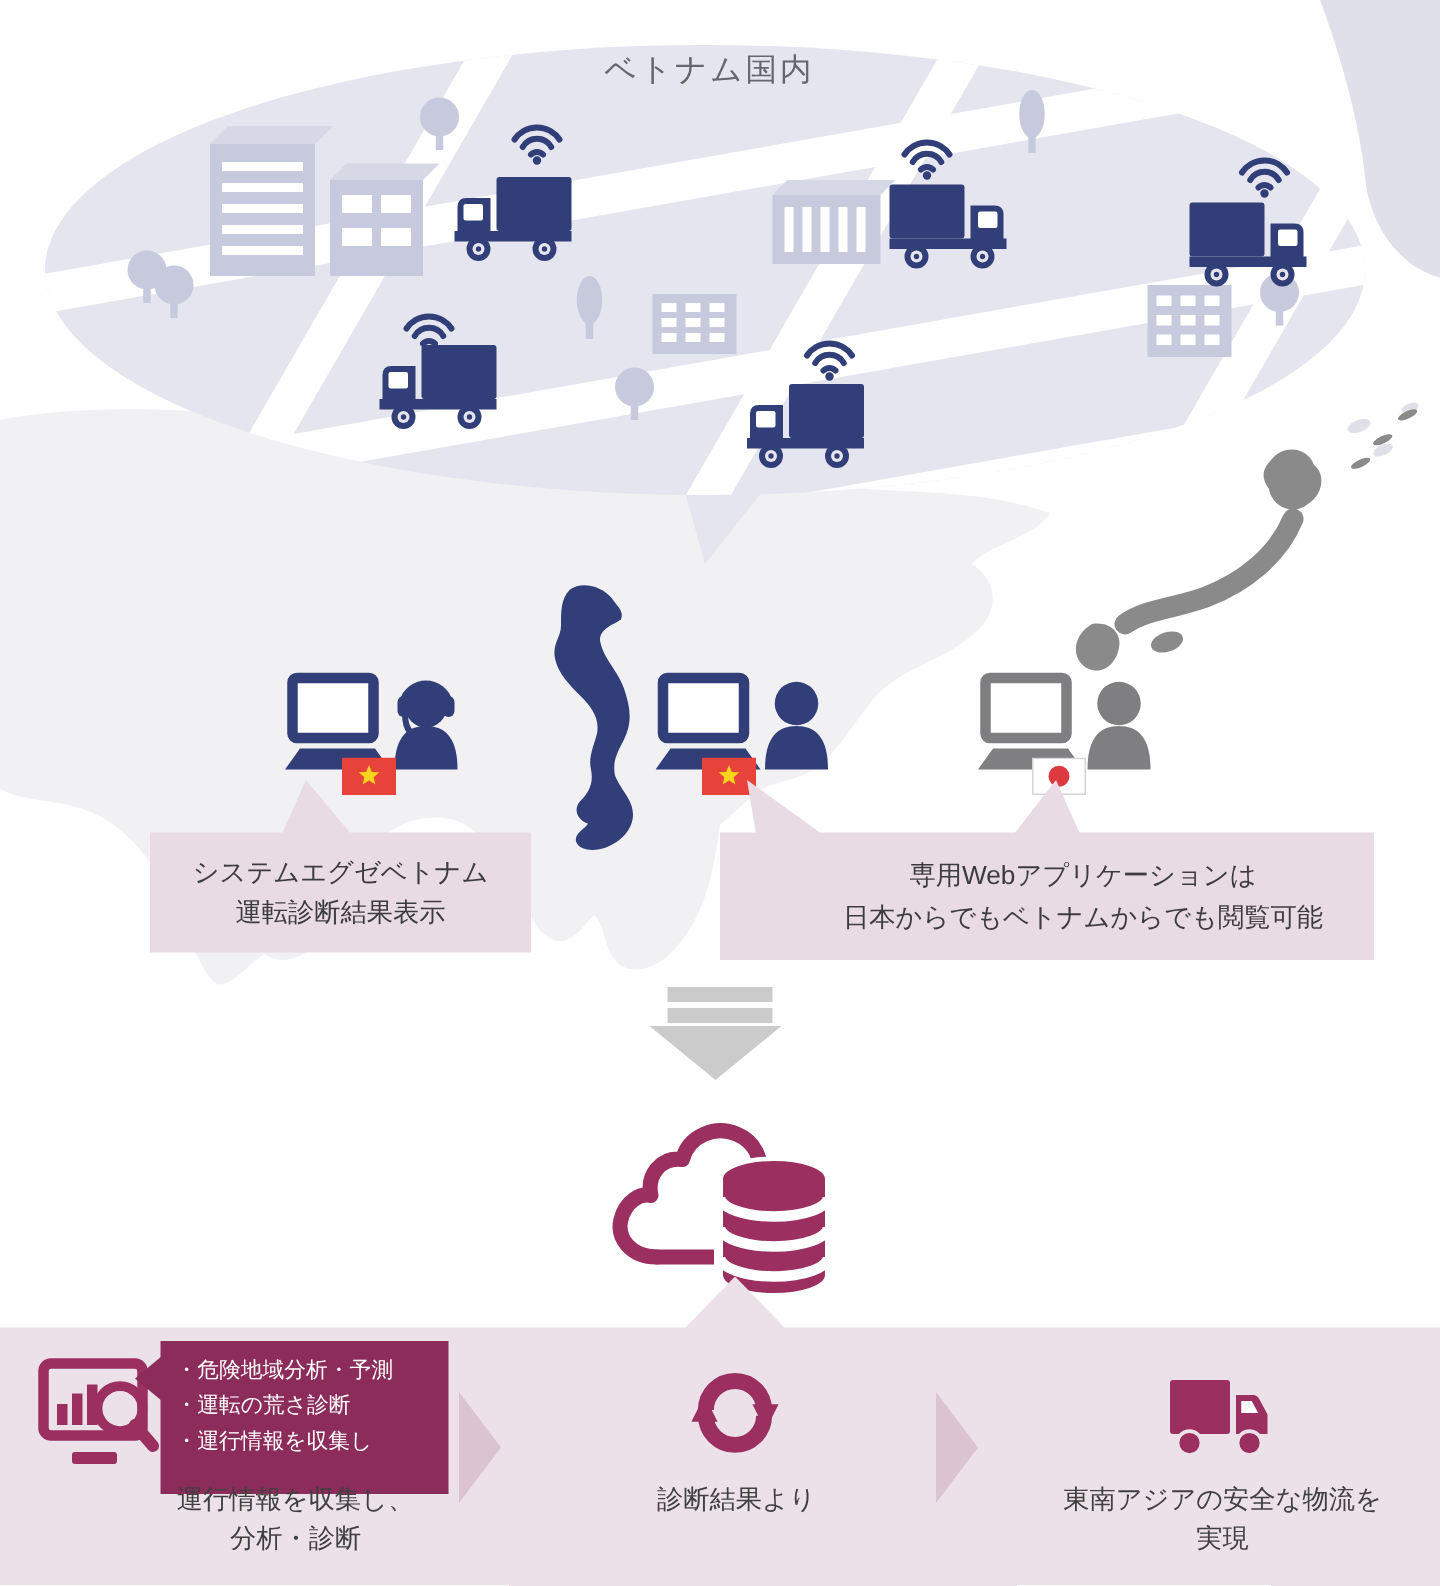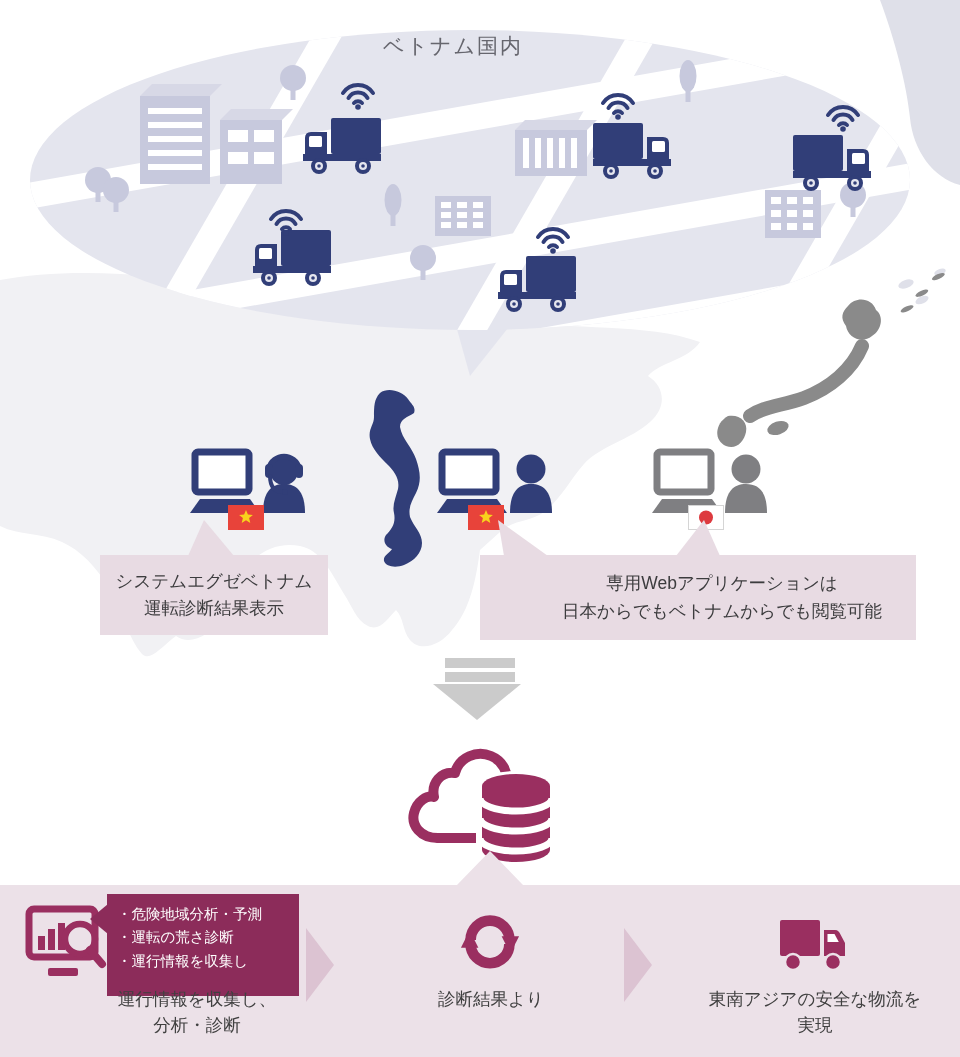--- a/index.html
+++ b/index.html
@@ -1,19 +1,19 @@
 <!DOCTYPE html>
 <html style="--navy: #313e78; --maroon: #9a2f60; --maroon-dark: #8c2c5a; --band-pink: #ece1e8; --bubble-pink: #e8dbe3; --chevron-pink: #dcc3d2; --ellipse-gray: #e4e5ee; --lavender: #c7c9dd; --lavender-top: #d7d8e6; --map-gray: #f1f1f4; --corner-gray: #dfe0e9; --japan-gray: #8a8a8a; --actor-gray: #7f7f82; --arrow-gray: #cbcbcb; --vietnam-red: #e8433a; --star-yellow: #f8d41c; --japan-red: #dd3a3f;"><head>
 <meta charset="utf-8">
 <style>
   html,body{margin:0;padding:0;background:#fff;}
   .stage{position:relative;width:960px;height:1057px;overflow:hidden;background:#fff;
          font-family:"Liberation Sans","DejaVu Sans",sans-serif;}
   .abs{position:absolute;}
-  .region-title{font-size:21px;color:#66666e;letter-spacing:2px;text-align:left;}
+  .region-title{font-size:21px;color:#66666e;letter-spacing:2px;text-align:center;}
   .bubble{background:var(--bubble-pink);color:#3c3c3e;font-size:17.5px;line-height:1.55;
           display:flex;flex-direction:column;justify-content:center;text-align:center;}
   .gray-bar{background:var(--arrow-gray);}
   .band{background:var(--band-pink);}
   .callout{background:var(--maroon-dark);color:#fff;font-size:14.5px;line-height:1.62;
            padding:9px 10px;box-sizing:border-box;}
   .step-label{font-size:17.5px;line-height:26px;color:#404040;text-align:center;}
   svg{display:block;}
 </style>
 </head>
@@ -226,21 +226,21 @@
     <polygon fill="var(--star-yellow)" points="18,5 19.9,9.6 24.9,9.9 21.1,13.1 22.3,18 18,15.3 13.7,18 14.9,13.1 11.1,9.9 16.1,9.6"></polygon>
   </svg>
   <svg class="abs" style="left:688px;top:505px;" width="36" height="25" viewBox="0 0 36 25">
     <rect x="0.5" y="0.5" width="35" height="24" fill="#fff" stroke="#d5d5d5"></rect>
     <circle cx="18" cy="12.5" r="7" fill="var(--japan-red)"></circle>
   </svg>
 
   <svg class="abs" style="left:188px;top:520px;" width="48" height="36" viewBox="0 0 48 36">
     <polygon points="16,0 0,36 46,36" fill="var(--bubble-pink)"></polygon>
   </svg>
-  <div class="abs bubble" style="left:100px;top:555px;width:228px;height:80px;">
+  <div class="abs bubble" style="left:100px;top:555px;width:254px;height:80px;">
     <div>システムエグゼベトナム</div>
     <div>運転診断結果表示</div>
   </div>
 
   <svg class="abs" style="left:490px;top:520px;" width="60" height="36" viewBox="0 0 60 36">
     <polygon points="8,0 14,36 58,36" fill="var(--bubble-pink)"></polygon>
   </svg>
   <svg class="abs" style="left:668px;top:520px;" width="54" height="36" viewBox="0 0 54 36">
     <polygon points="36,0 8,36 52,36" fill="var(--bubble-pink)"></polygon>
   </svg>

